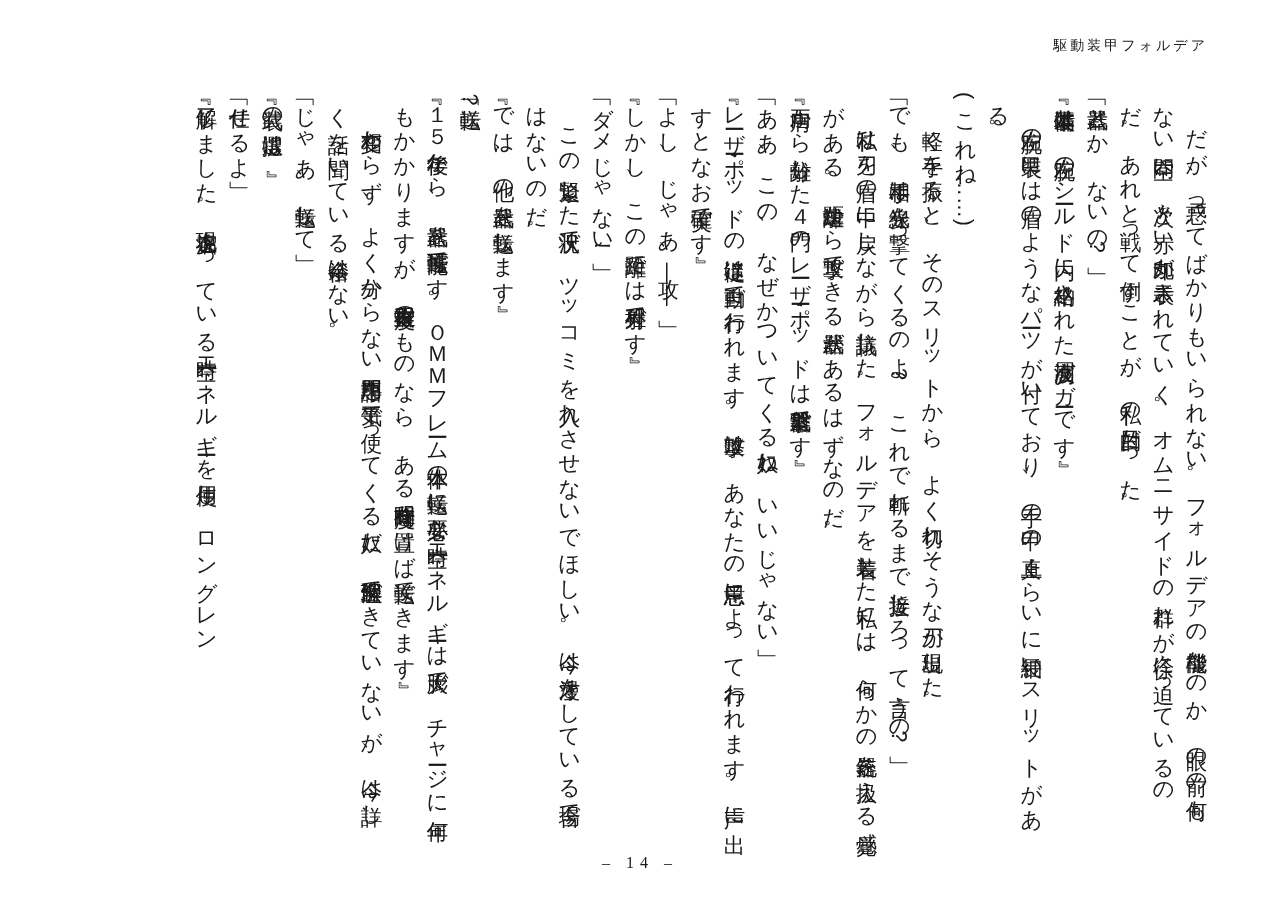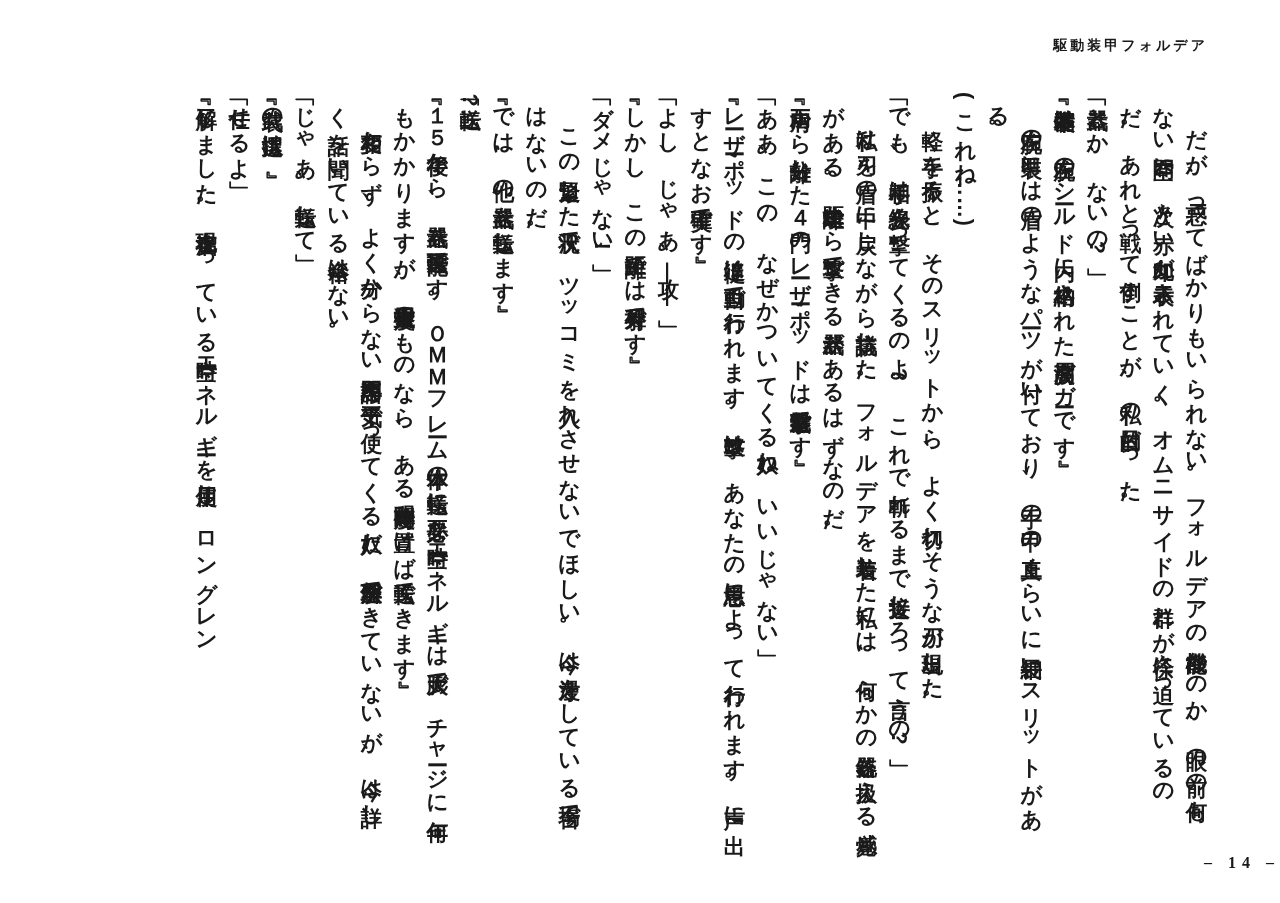--- a/index.html
+++ b/index.html
@@ -8,21 +8,20 @@
     background: #ffffff;
   }
   .page {
     position: relative;
     width: 1280px;
     height: 903px;
     background: #ffffff;
     overflow: hidden;
     font-family: "Liberation Sans", sans-serif;
     color: #1a1a1a;
-    font-weight: bold;
   }
   .running-header {
     position: absolute;
     top: 37px;
     right: 72px;
     font-size: 14px;
     letter-spacing: 3px;
     color: #1a1a1a;
     white-space: nowrap;
   }
@@ -44,21 +43,21 @@
     text-indent: 0;
   }
   .body-text p.para.narration {
     text-indent: 1em;
   }
   .page-footer {
     position: absolute;
     top: 854px;
     left: 0;
     width: 100%;
-    text-align: right;
+    text-align: center;
     font-family: "Liberation Serif", serif;
     font-size: 16px;
     letter-spacing: 6px;
     color: #1a1a1a;
   }
 </style>
 </head>
 <body>
 
 <div class="page">

